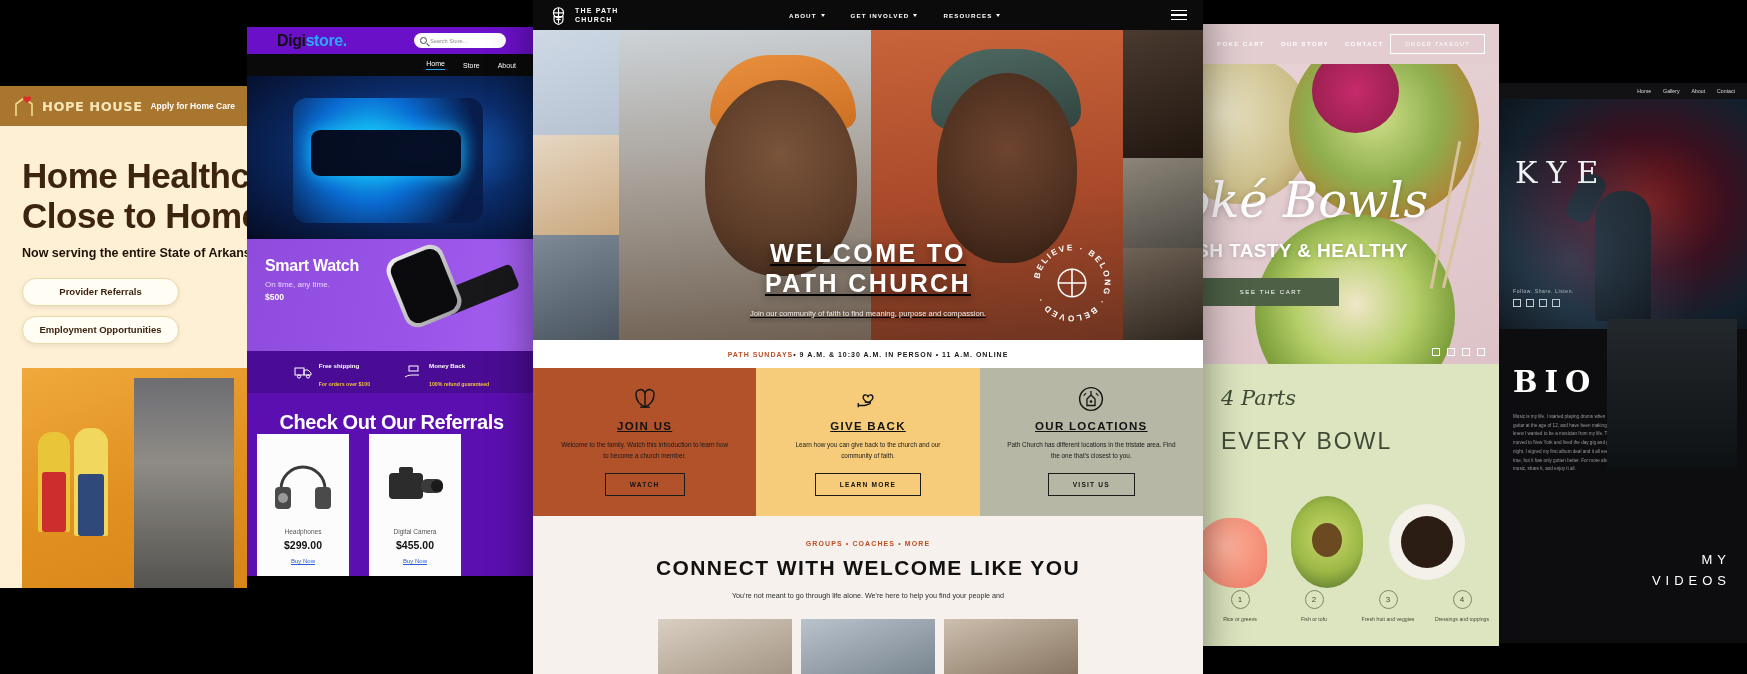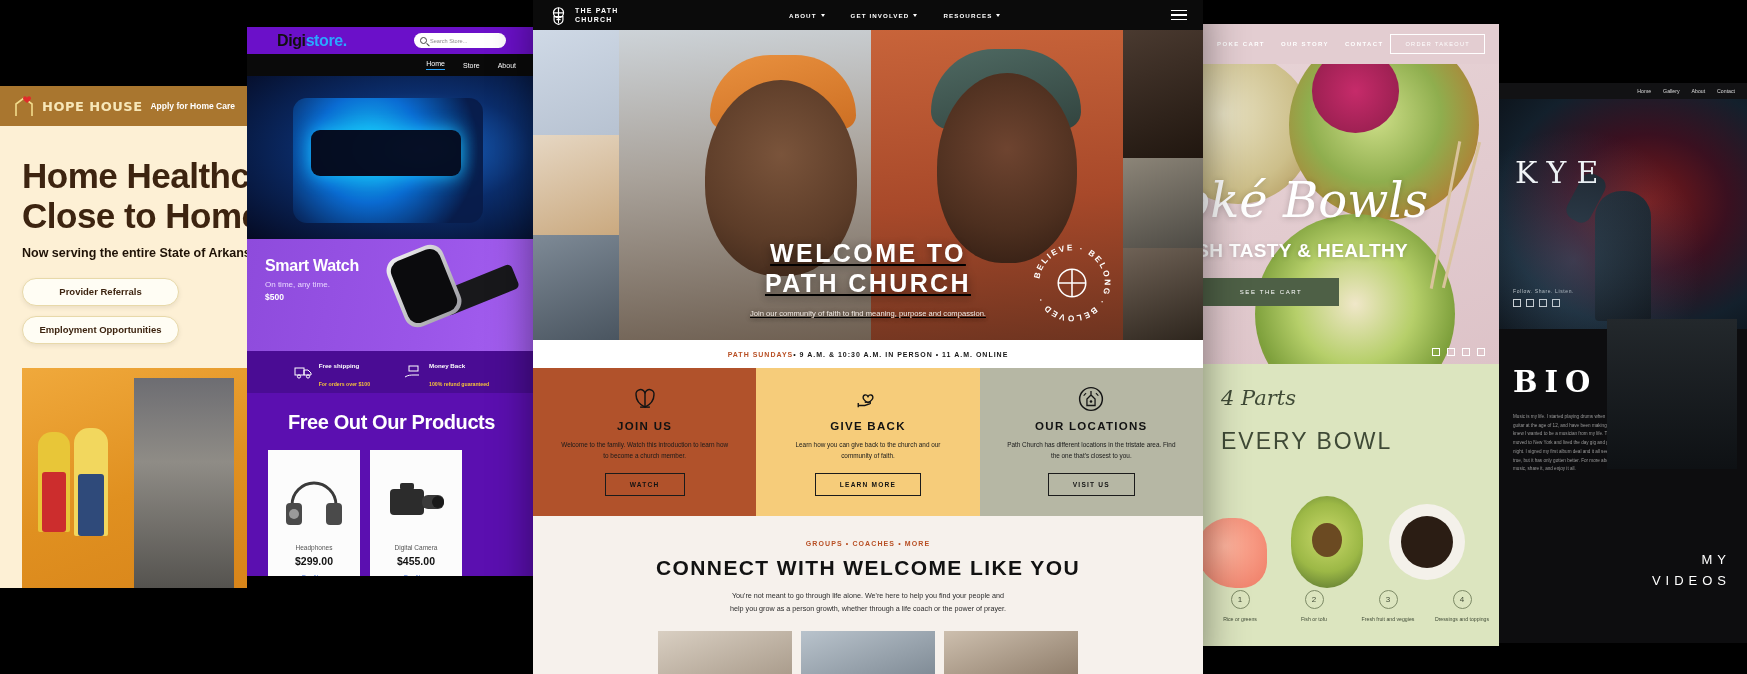--- a/index.html
+++ b/index.html
@@ -71,21 +71,21 @@
               border-radius: 14px; transform: rotate(-22deg); }
   .dg-wface::after{content:"";position:absolute;left:4px;top:4px;right:4px;bottom:4px;background:#0b0b0d;border-radius:11px;}
   .dg-wband{ position:absolute; left:62px; top:34px; width:78px; height:26px; background:#18181b; border-radius:5px; transform: rotate(-22deg);}
   .dg-feat { height: 42px; background: #4a0c94; display: flex; align-items: center; justify-content: center; gap: 34px; }
   .dg-f { display: flex; align-items: center; gap: 6px; }
   .dg-f .ic { width: 19px; height: 14px; }
   .dg-f .t { font-size: 6.2px; font-weight: 800; color: #fff; }
   .dg-f .s { font-size: 5.2px; font-weight: 700; color: #f4c23a; margin-top: 2px; }
   .dg-check { padding: 18px 0 0 0; text-align: center; }
   .dg-check h2 { color: #fff; font-size: 20px; font-weight: 800; letter-spacing: -.4px; white-space: nowrap; }
-  .dg-cards { margin-top: 16px; display: flex; gap: 10px; padding: 0 21px; }
+  .dg-cards { display: flex; gap: 20px; padding: 0 10px; }
   .dg-card { width: 92px; height: 146px; background: #fcfcfc; display: flex;
              flex-direction: column; align-items: center; padding-top: 12px; }
   .dg-ph { width: 72px; height: 78px; display:flex; align-items:center; justify-content:center; }
   .dg-name { font-size: 6.5px; color: #555; margin-top: 4px; }
   .dg-price { font-size: 10.5px; font-weight: 800; color: #111; margin-top: 4px; }
   .dg-buy { font-size: 6px; color: #2b5fd9; text-decoration: underline; margin-top: 7px; }
 
   
   #panel-kye { left: 1499px; top: 83px; width: 248px; height: 560px; background: #0d0d0f; }
   .ky-top { height: 16px; background: #121214; display:flex; align-items:center; justify-content:flex-end; gap:12px; padding-right:12px;}
@@ -190,21 +190,21 @@
   .pc-seal { position:absolute; right: 88px; top: 210px; width: 86px; height: 86px; z-index:5;}
   .pc-times { height: 28px; background:#fff; display:flex; align-items:center; justify-content:center;
               font-size: 7px; letter-spacing: 1px; font-weight: 800; color:#161616; }
   .pc-times .hl { color:#b84f24; }
   .pc-cards { height: 148px; display: flex; }
   .pc-card { flex:1; display:flex; flex-direction:column; align-items:center; padding-top: 18px; }
   .pc-card.k1 { background:#b1522b; }
   .pc-card.k2 { background:#b6b7a4; }
   .pc-card.k3 { background:#f6cc7a; }
   .pc-ic { height: 26px; margin-bottom: 8px; }
-  .pc-ct { font-size: 11.5px; font-weight: 800; letter-spacing: 1.3px; color:#121212; }
+  .pc-ct { font-size: 11.5px; font-weight: 800; letter-spacing: 1.3px; color:#121212;text-decoration:underline; }
   .pc-cp { font-size: 6.4px; line-height:1.65; color:#1a1a1a; text-align:center; margin-top: 8px; width: 170px; }
   .pc-cb { margin-top: 12px; border:1.2px solid #1b1b1b; font-size:6.6px; font-weight:800;
            letter-spacing:1.2px; color:#121212; padding: 7px 24px; }
   .pc-connect { padding-top: 24px; text-align:center; background:#f6f1ec; }
   .pc-eyebrow { color:#b84f24; font-size:7px; font-weight:800; letter-spacing:1.1px; }
   .pc-h2 { font-size: 21px; font-weight:800; letter-spacing:1.4px; color:#121212; margin-top: 9px; }
   .pc-p { font-size: 7.2px; line-height:1.75; color:#2b2b2b; margin-top: 10px; }
   .pc-thumbs { margin-top: 16px; display:flex; gap: 9px; justify-content:center; }
   .pc-thumb { width: 134px; height: 72px; }
   .pc-thumb.t1 { background: linear-gradient(160deg,#d9cfc2,#9c8d7c); }
@@ -294,21 +294,21 @@
               <path d="M1 12c3-2 6-2 9-2h5" fill="none" stroke="#fff" stroke-width="1"></path>
             </svg>
         </span>
         <span>
           <span class="t">Money Back</span><br>
           <span class="s">100% refund guaranteed</span>
         </span>
       </div>
     </div>
     <div class="dg-check">
-      <h2>Free Out Our Products</h2>
+      <h2>Check Out Our Referrals</h2>
       <div class="dg-cards">
         <div class="dg-card">
           <span class="dg-ph">
             <svg width="64" height="60" viewBox="0 0 64 60">
                 <path d="M10 34a22 22 0 0 1 44 0" fill="none" stroke="#3a3a3a" stroke-width="3"></path>
                 <rect x="4" y="32" width="16" height="22" rx="4" fill="#4a4a4a"></rect>
                 <rect x="44" y="32" width="16" height="22" rx="4" fill="#4a4a4a"></rect>
                 <circle cx="12" cy="43" r="5" fill="#9a9a9a"></circle>
               </svg>
           </span>
@@ -535,21 +535,20 @@
         <div class="pc-ct">OUR LOCATIONS</div>
         <div class="pc-cp">Path Church has different locations in the tristate area. Find the one that's closest to you.</div>
         <div class="pc-cb">VISIT US</div>
       </div>
     </div>
 
     <div class="pc-connect">
       <div class="pc-eyebrow">GROUPS • COACHES • MORE</div>
       <div class="pc-h2">CONNECT WITH WELCOME LIKE YOU</div>
       <div class="pc-p">You're not meant to go through life alone. We're here to help you find your people and</div>
-      <div class="pc-p" style="margin-top:0">help you grow as a person growth, whether through a life coach or the power of prayer.</div>
       <div class="pc-thumbs">
         <div class="pc-thumb t1"></div>
         <div class="pc-thumb t2"></div>
         <div class="pc-thumb t3"></div>
       </div>
     </div>
   </div>
 
 </div>
 

